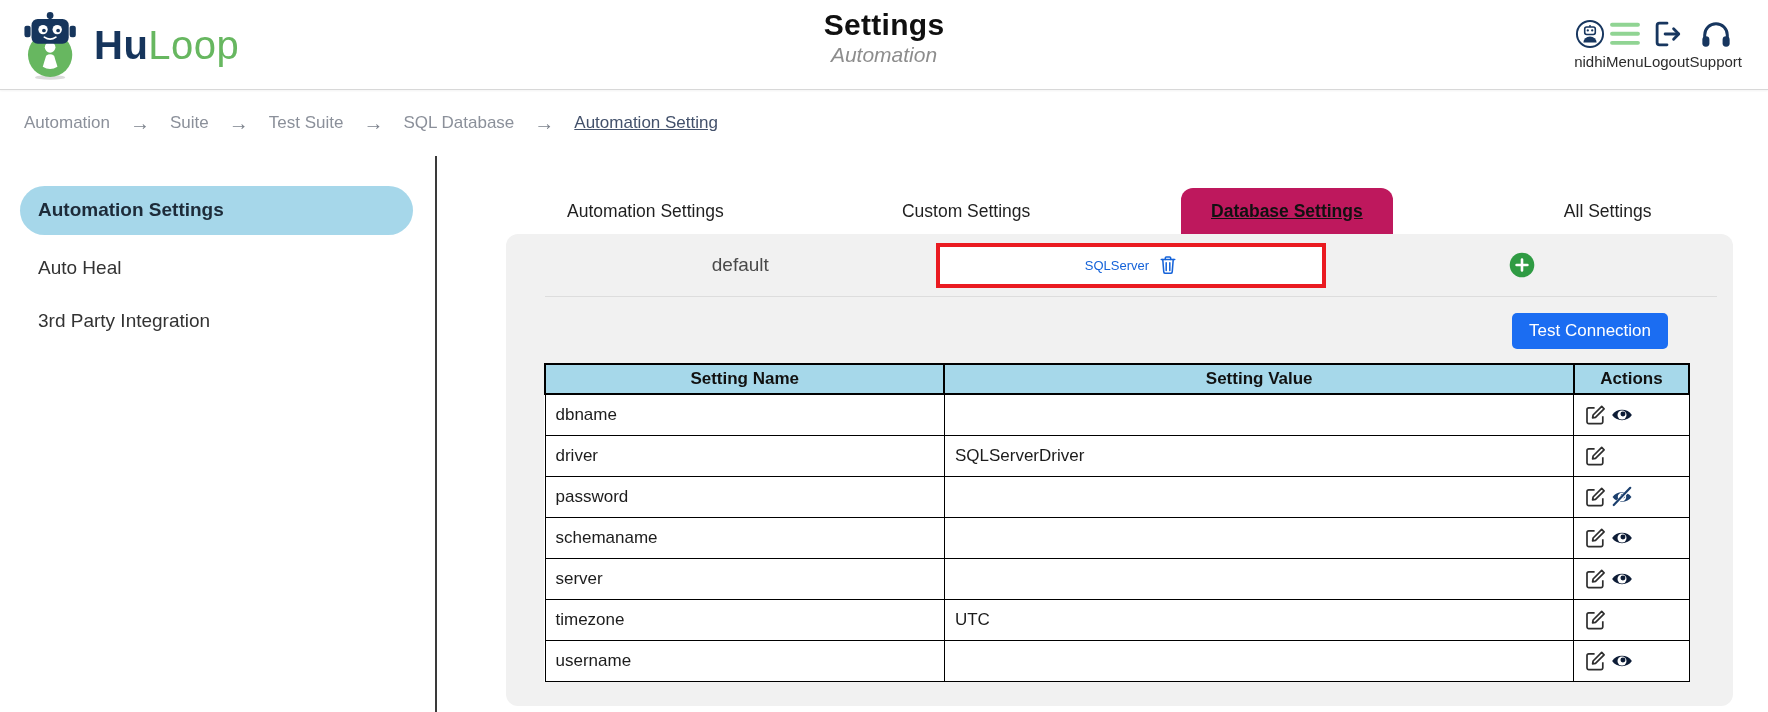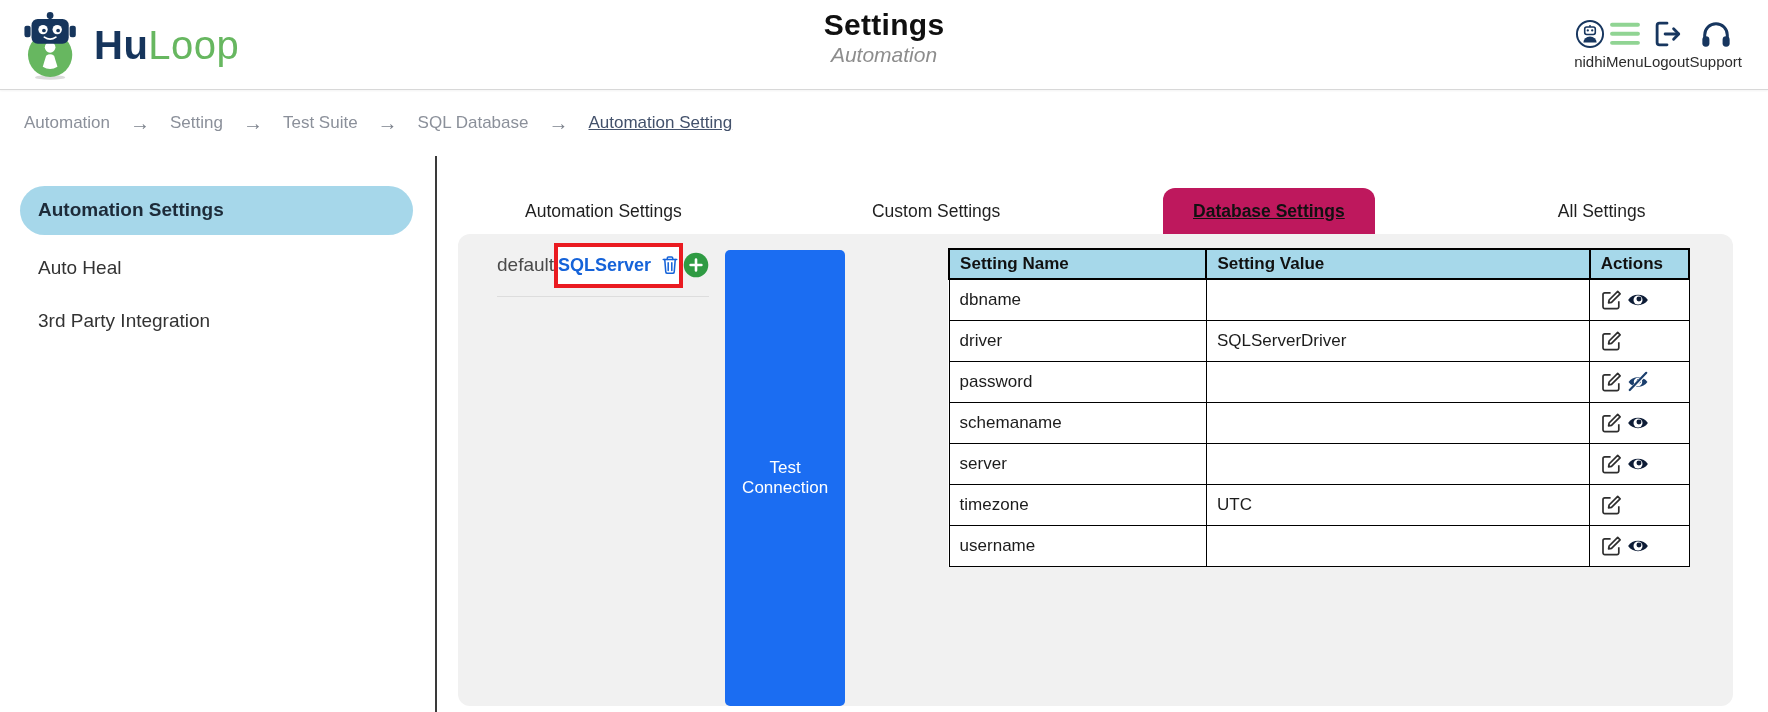--- a/index.html
+++ b/index.html
@@ -44,21 +44,21 @@
   nav.breadcrumb {
     height: 66px; flex: 0 0 66px;
     display: flex; align-items: center; gap: 20px;
     padding: 0 24px; background: #fff;
   }
   .bc-item { font-size: 17px; color: #8b909a; cursor: pointer; }
   .bc-item.current { color: #43516b; text-decoration: underline; font-weight: 500; }
   .bc-sep { font-size: 20px; color: #7c828c; line-height: 1; }
 
   
-  .content-row { flex: 1 1 auto; display: flex; min-height: 0; }
+  .content-row { flex: 1 1 auto; display: flex; min-height: 0; gap: 48px; }
 
   aside.sidebar {
     width: 437px; flex: 0 0 437px;
     border-right: 2px solid #3a3a3a;
     padding-top: 30px;
   }
   .side-item {
     font-size: 19px; color: #333;
     padding: 13px 20px 13px 38px;
     margin: 0 22px 6px 0;
@@ -81,54 +81,54 @@
   .tab-label { font-size: 17.5px; color: #1f1f1f; white-space: nowrap; }
   .tab.active .tab-pill { background: #be185d; }
   .tab.active .tab-label { font-weight: 700; text-decoration: underline; color: #111; }
 
   
   .panel {
     background: #f1f1f1;
     margin: 0 35px 6px 21px;
     border-radius: 12px;
     flex: 1 1 auto;
-    display: flex; flex-direction: row;
+    display: flex; flex-direction: column;
   }
   .profile-row {
     height: 63px; flex: 0 0 63px;
     display: grid; grid-template-columns: 1fr 1fr 1fr;
     align-items: center;
     margin: 0 16px 0 39px;
     border-bottom: 1px solid #dddddd;
   }
   .profile-slot { display: flex; justify-content: center; align-items: center; }
   .profile-default { font-size: 19px; color: #4a4a4a; cursor: pointer; }
   .highlight-box {
     width: 100%; height: 45px;
     border: 4px solid #ea1b21; background: #ffffff;
     display: flex; justify-content: center; align-items: center; gap: 10px;
   }
-  .profile-selected { font-size: 18px; font-weight: 700; color: #1563d9; cursor: pointer; }
+  .profile-selected { font-size: 13px; font-weight: 400; color: #1563d9; cursor: pointer; }
   .ic-trash { width: 18px; height: 20px; cursor: pointer; }
   .add-btn { width: 26px; height: 26px; cursor: pointer; }
   .ic-plus { width: 26px; height: 26px; display: block; }
 
   .test-row { display: flex; justify-content: flex-end; padding: 16px 65px 0 0; }
   .test-btn {
     background: #1b6df2; color: #fff; border: none; border-radius: 5px;
     font-family: "Liberation Sans", sans-serif;
     font-size: 17px; padding: 8px 17px; cursor: pointer; line-height: 1.2;
   }
 
   
   .table-wrap { margin: 14px 43px 0 38px; }
   table.settings { width: 100%; border-collapse: collapse; background: #fff; }
   table.settings th {
     background: #a6d8ea; color: #111;
-    font-size: 17px; font-weight: 700; text-align: left;
+    font-size: 17px; font-weight: 700; text-align: center;
     padding: 4px 10px; height: 30px;
     border: 2px solid #000;
   }
   table.settings td {
     font-size: 17px; color: #1c1c1c;
     padding: 2px 10px; height: 41px;
     border: 1px solid #000; background: #fff;
   }
   td.col-actions { padding: 2px 4px 2px 8px; }
   .col-name  { width: 417px; }
@@ -211,21 +211,21 @@
             </svg>
           </span>
           <span class="h-label">Support</span>
         </div>
       </div>
   </header>
 
   <nav class="breadcrumb" id="breadcrumb">
       <span class="bc-item">Automation</span>
       <span class="bc-sep">→</span>
-      <span class="bc-item">Setting</span>
+      <span class="bc-item">Suite</span>
       <span class="bc-sep">→</span>
       <span class="bc-item">Test Suite</span>
       <span class="bc-sep">→</span>
       <span class="bc-item">SQL Database</span>
       <span class="bc-sep">→</span>
       <span class="bc-item current">Automation Setting</span>
     </nav>
 
   <div class="content-row">
 

